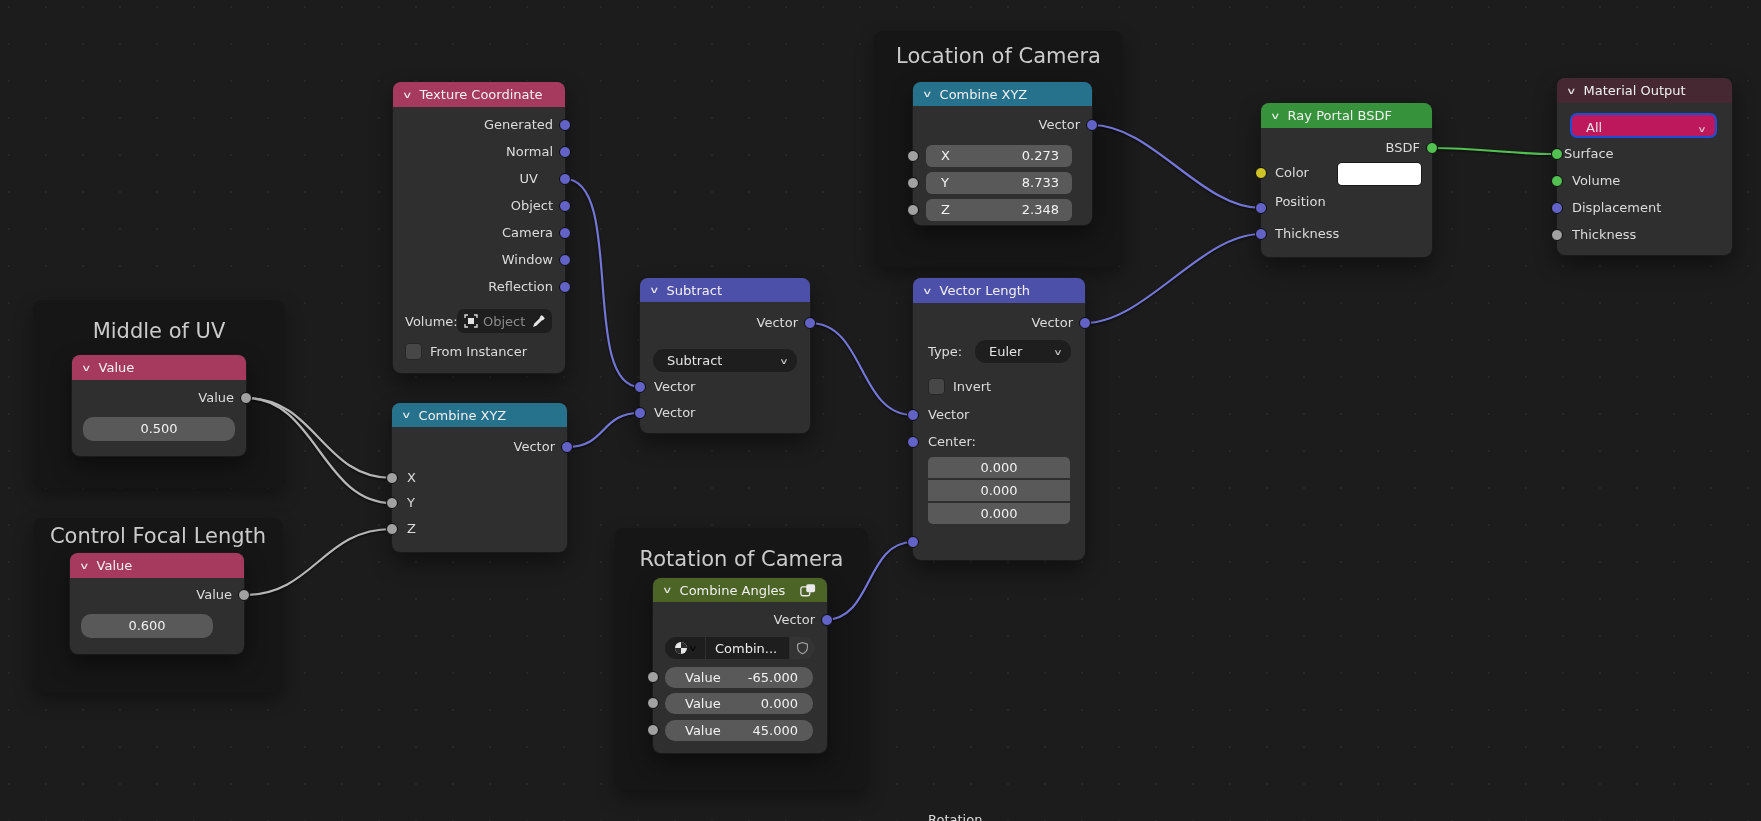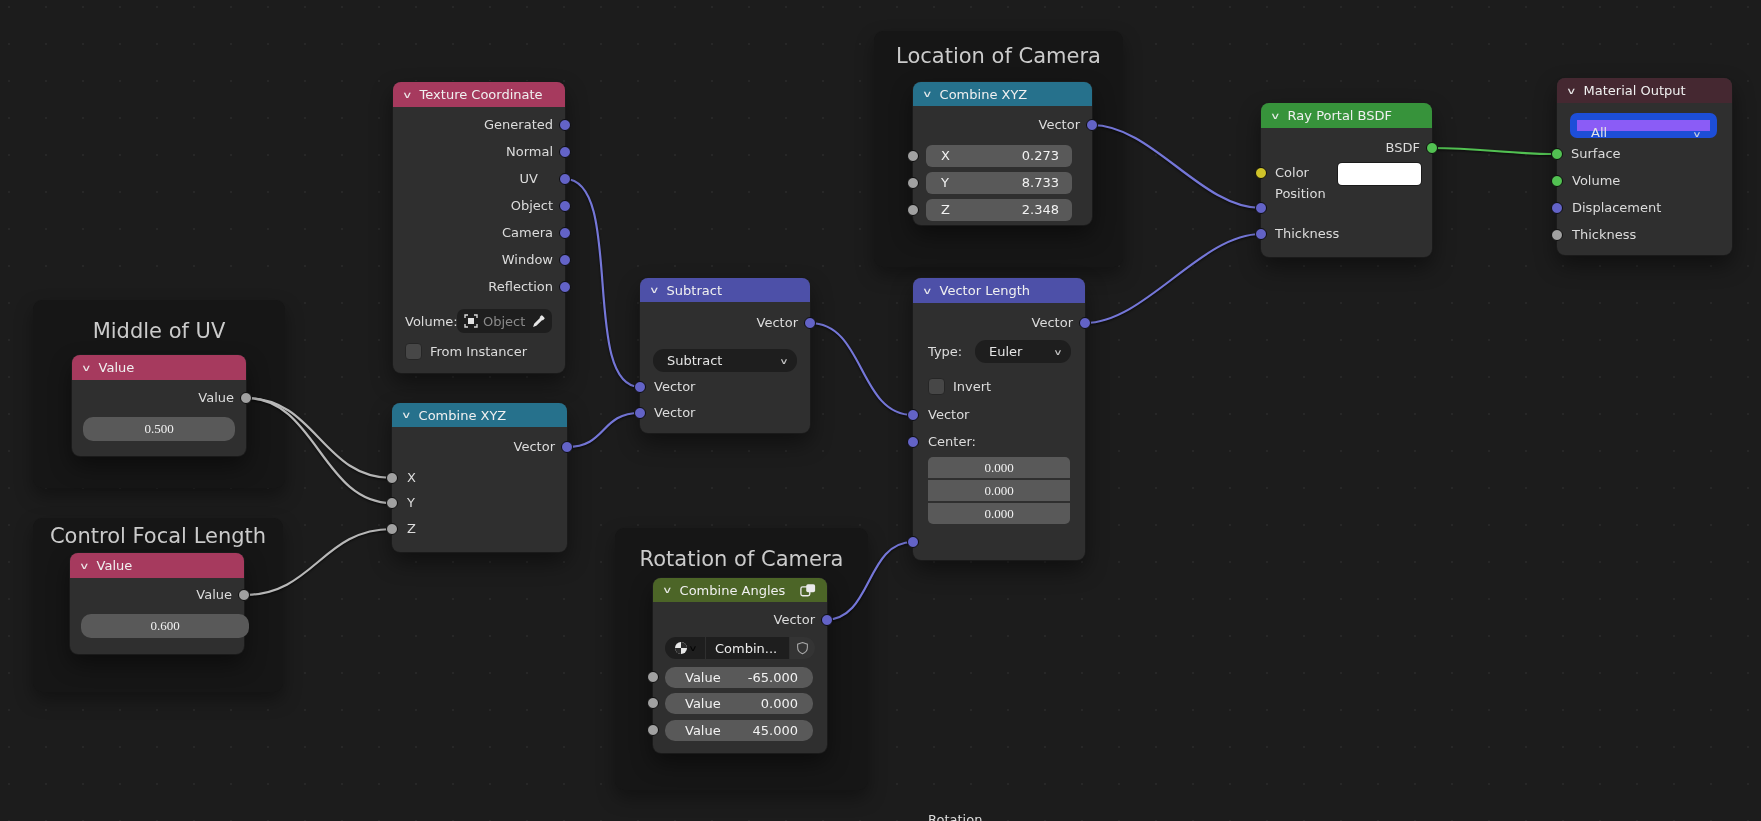--- a/index.html
+++ b/index.html
@@ -17,21 +17,21 @@
   .nhead{position:absolute;left:0;right:0;top:0;height:25px;border-radius:8px 8px 0 0;
     display:flex;align-items:center;padding:0 11px;gap:9px;font-size:13px;color:#f0f0f0;box-sizing:border-box;}
   .chev{font-size:9px;transform:scaleX(1.6);opacity:.95;}
   .row{position:absolute;height:22px;line-height:22px;font-size:13px;color:#dcdcdc;white-space:nowrap;}
   .rt{text-align:right;}
   .sock{position:absolute;width:12px;height:12px;border-radius:50%;border:1px solid #0d0d0d;
     box-sizing:border-box;z-index:3;}
   .sock.in{left:-6px;} .sock.out{right:-6px;}
   .fld{position:absolute;background:#595959;border-radius:10px;font-size:13px;color:#f2f2f2;
     line-height:22px;box-sizing:border-box;}
-  .fld.center{text-align:center;font-family:Liberation Serif, serif;}
+  .fld.center{text-align:center;}
   .flbl{position:absolute;left:15px;top:0;} .fval{position:absolute;right:13px;top:0;}
   .dd{position:absolute;background:#1e1e1e;border-radius:11px;color:#e4e4e4;font-size:13px;
     line-height:23px;box-sizing:border-box;}
   .ddtxt{position:absolute;left:14px;top:0;}
   .ddchev{position:absolute;right:10px;top:1px;font-size:8px;transform:scaleX(1.6);opacity:.85;}
   .cb{position:absolute;width:17px;height:17px;background:#474747;border-radius:4px;
     border:1px solid #262626;box-sizing:border-box;}
   .icon{display:inline-block;vertical-align:middle;}
   .swatch{position:absolute;border-radius:4px;box-shadow:0 0 0 1px #1b1b1b;}
   .objfld{position:absolute;background:#1e1e1e;border-radius:7px;display:flex;align-items:center;
@@ -82,21 +82,21 @@
     <div class="fld center" style="left:11px;top:62px;width:152px;height:24px;line-height:24px">0.500</div>
   </div>
 
   <div class="node" style="left:70px;top:553px;width:174px;height:101px">
     <div class="nhead" style="background: rgb(166, 58, 94);">
       <span class="chev">∨</span>
       <span>Value</span>
     </div>
     <div class="row rt" style="right:12px;top:31px">Value</div>
     <span class="sock out" style="top: 36px; background: rgb(161, 161, 161);"></span>
-    <div class="fld center" style="left:11px;top:61px;width:168px;height:24px;line-height:24px">0.600</div>
+    <div class="fld center" style="left:11px;top:61px;width:132px;height:24px;line-height:24px">0.600</div>
   </div>
 
   <div class="node" style="left:393px;top:82px;width:172px;height:291px">
     <div class="nhead" style="background: rgb(166, 58, 94);">
       <span class="chev">∨</span>
       <span>Texture Coordinate</span>
     </div>
     <div class="row rt" style="right:12px;top:32px">Generated</div>
     <div class="row rt" style="right:12px;top:59px">Normal</div>
     <div class="row rt" style="right:27px;top:86px">UV</div>
@@ -252,36 +252,36 @@
   <div class="node" style="left:1261px;top:103px;width:171px;height:154px">
     <div class="nhead" style="background: rgb(55, 147, 59);">
       <span class="chev">∨</span>
       <span>Ray Portal BSDF</span>
     </div>
     <div class="row rt" style="right:12px;top:34px">BSDF</div>
     <span class="sock out" style="top: 39px; background: rgb(82, 193, 82);"></span>
     <div class="row" style="left:14px;top:59px">Color</div>
     <div class="swatch" style="left: 77px; top: 60px; width: 83px; height: 22px; background: rgb(255, 255, 255);"></div>
     <span class="sock in" style="top: 64px; background: rgb(207, 195, 41);"></span>
-    <div class="row" style="left:14px;top:80px">Position</div>
+    <div class="row" style="left:14px;top:88px">Position</div>
     <span class="sock in" style="top: 99px; background: rgb(99, 99, 199);"></span>
     <div class="row" style="left:14px;top:120px">Thickness</div>
     <span class="sock in" style="top: 125px; background: rgb(99, 99, 199);"></span>
   </div>
 
   <div class="node" style="left:1557px;top:78px;width:175px;height:177px">
     <div class="nhead" style="background: rgb(69, 40, 49);">
       <span class="chev">∨</span>
       <span>Material Output</span>
     </div>
-    <div class="dd" style="left:13px;top:35px;width:147px;height:25px;line-height:25px;border-radius:7px;background:#8b5cf6;border:7px solid #1d4ed8">
+    <div class="dd" style="left:13px;top:35px;width:147px;height:25px;line-height:25px;border-radius:7px;background:#be185d;border:2px solid #1d4ed8">
       <span class="ddtxt">All</span>
       <span class="ddchev" style="top:2px">∨</span>
     </div>
-    <div class="row" style="left:14px;top:65px">Surface</div>
+    <div class="row" style="left:7px;top:65px">Surface</div>
     <div class="row" style="left:15px;top:92px">Volume</div>
     <div class="row" style="left:15px;top:119px">Displacement</div>
     <div class="row" style="left:15px;top:146px">Thickness</div>
     <span class="sock in" style="top: 70px; background: rgb(82, 193, 82);"></span>
     <span class="sock in" style="top: 97px; background: rgb(82, 193, 82);"></span>
     <span class="sock in" style="top: 124px; background: rgb(99, 99, 199);"></span>
     <span class="sock in" style="top: 151px; background: rgb(161, 161, 161);"></span>
   </div>
 
 </div>

